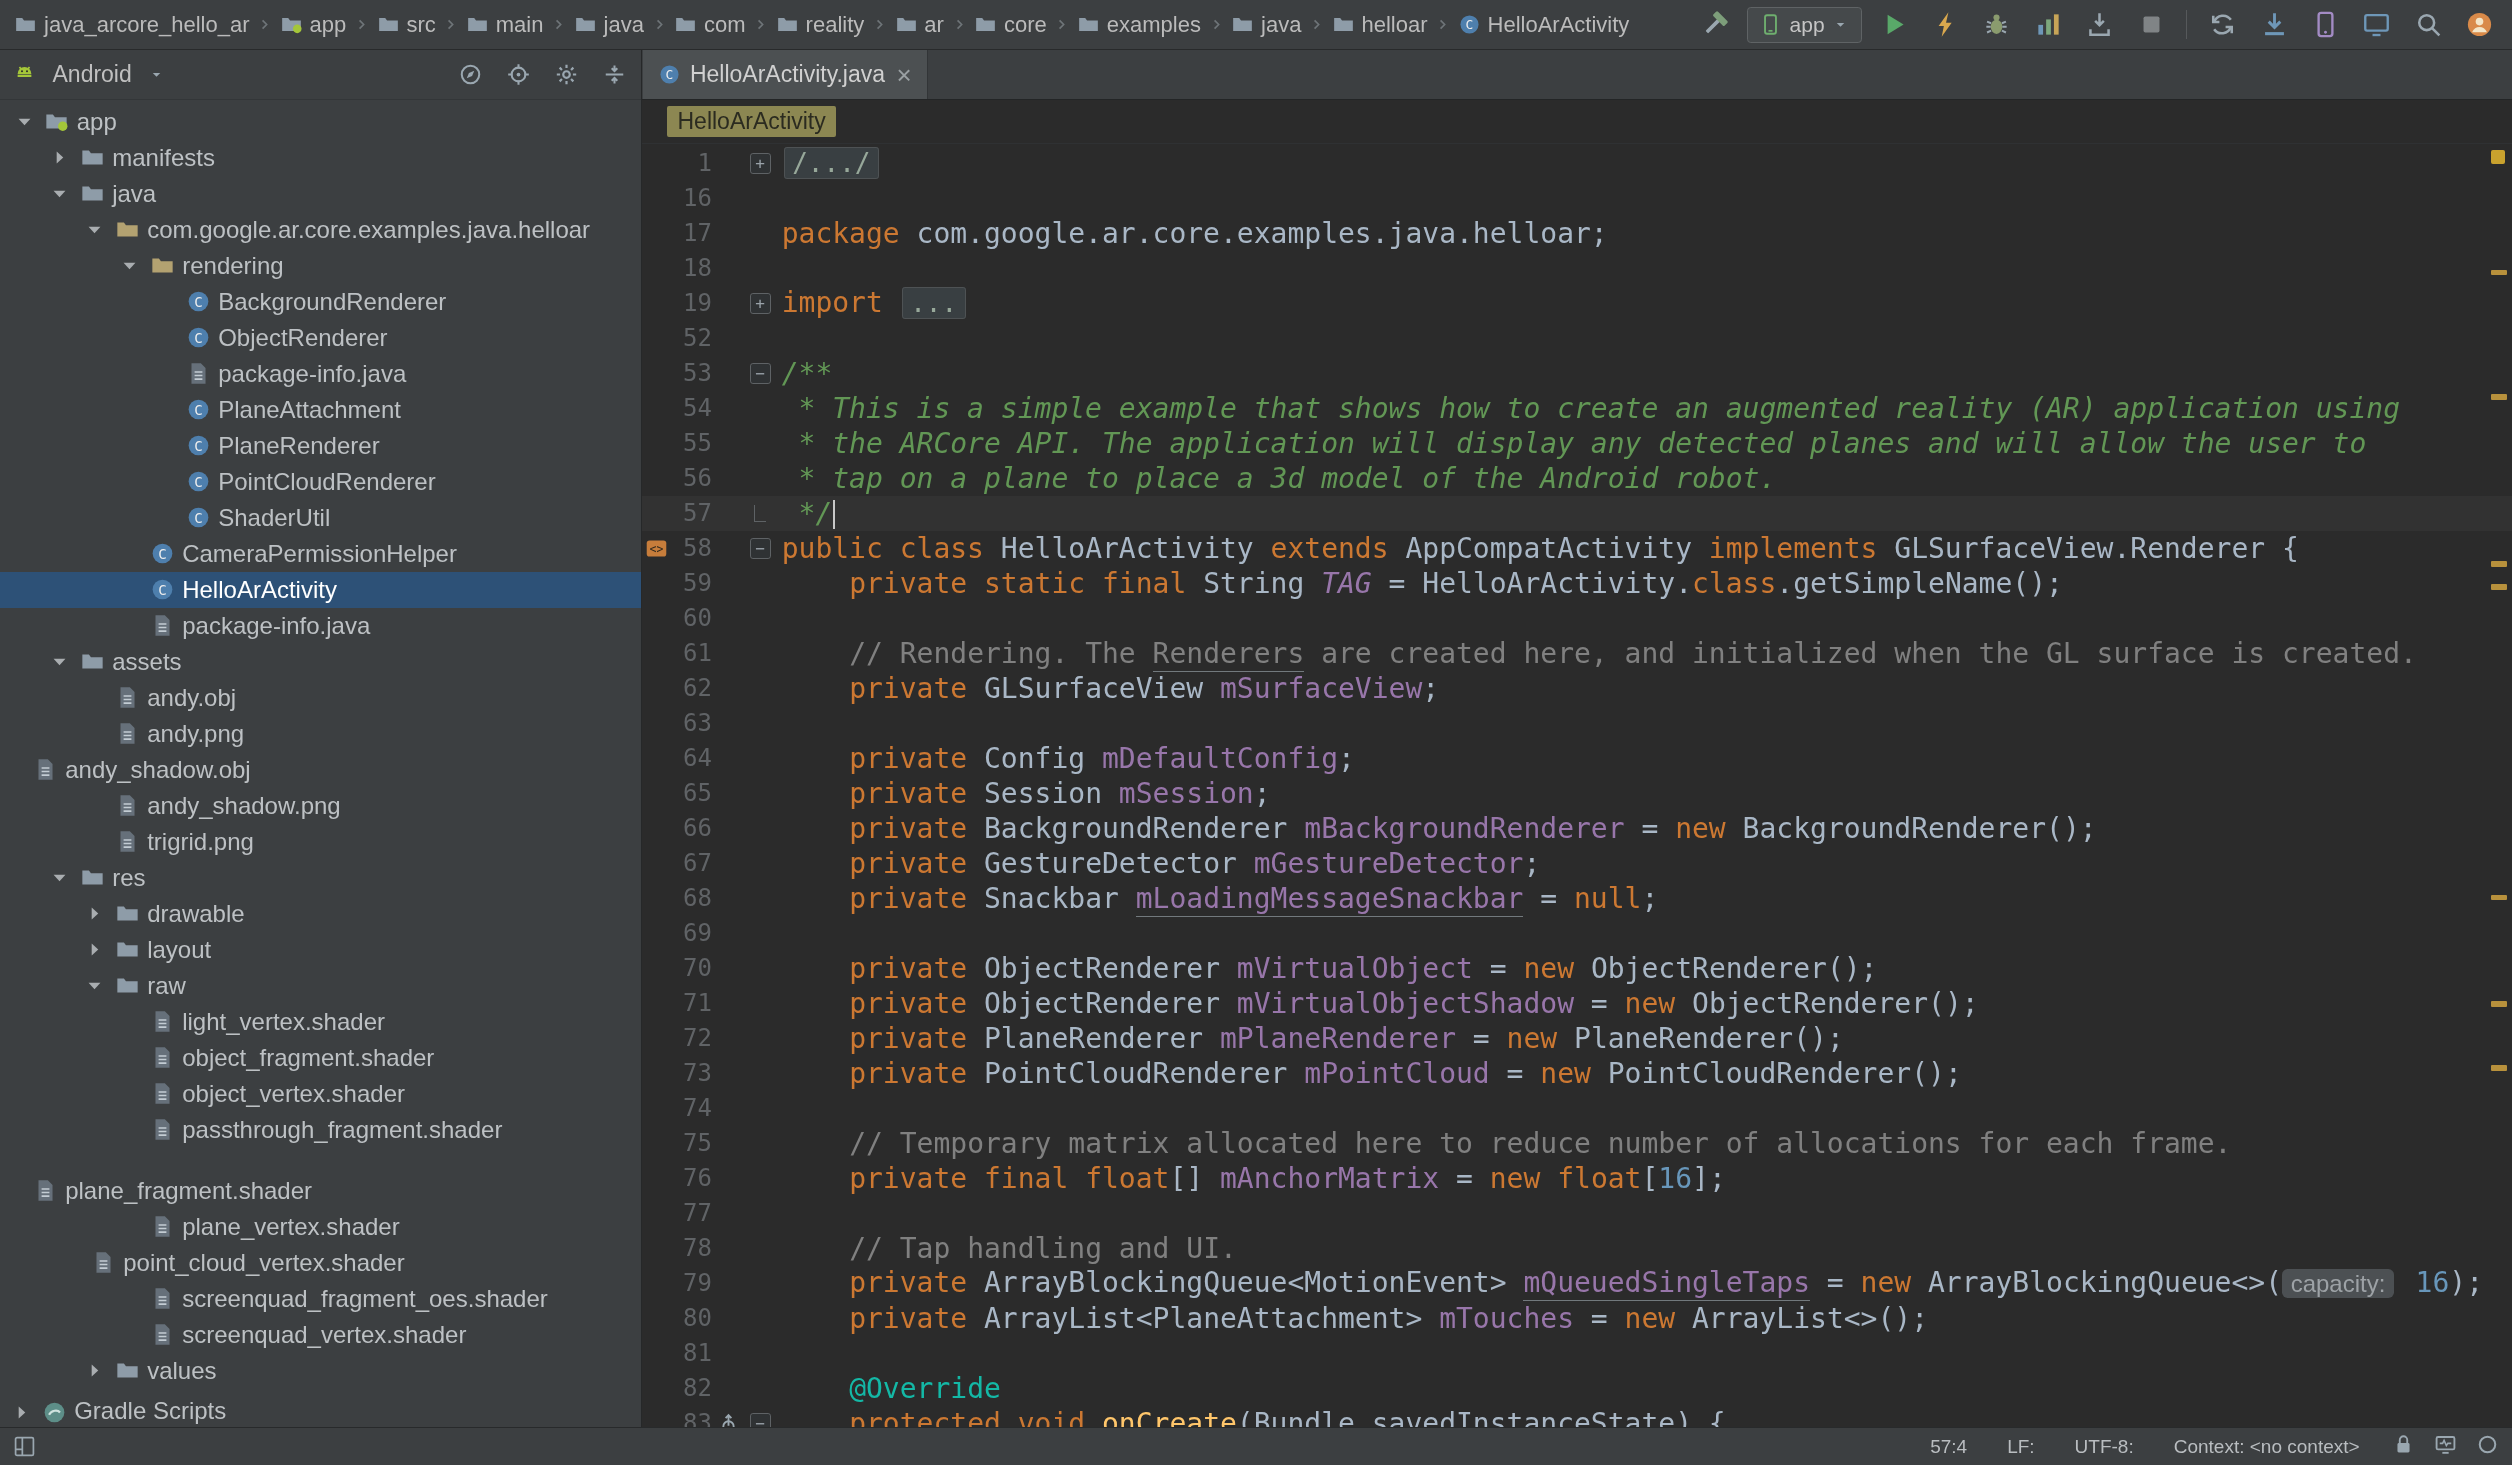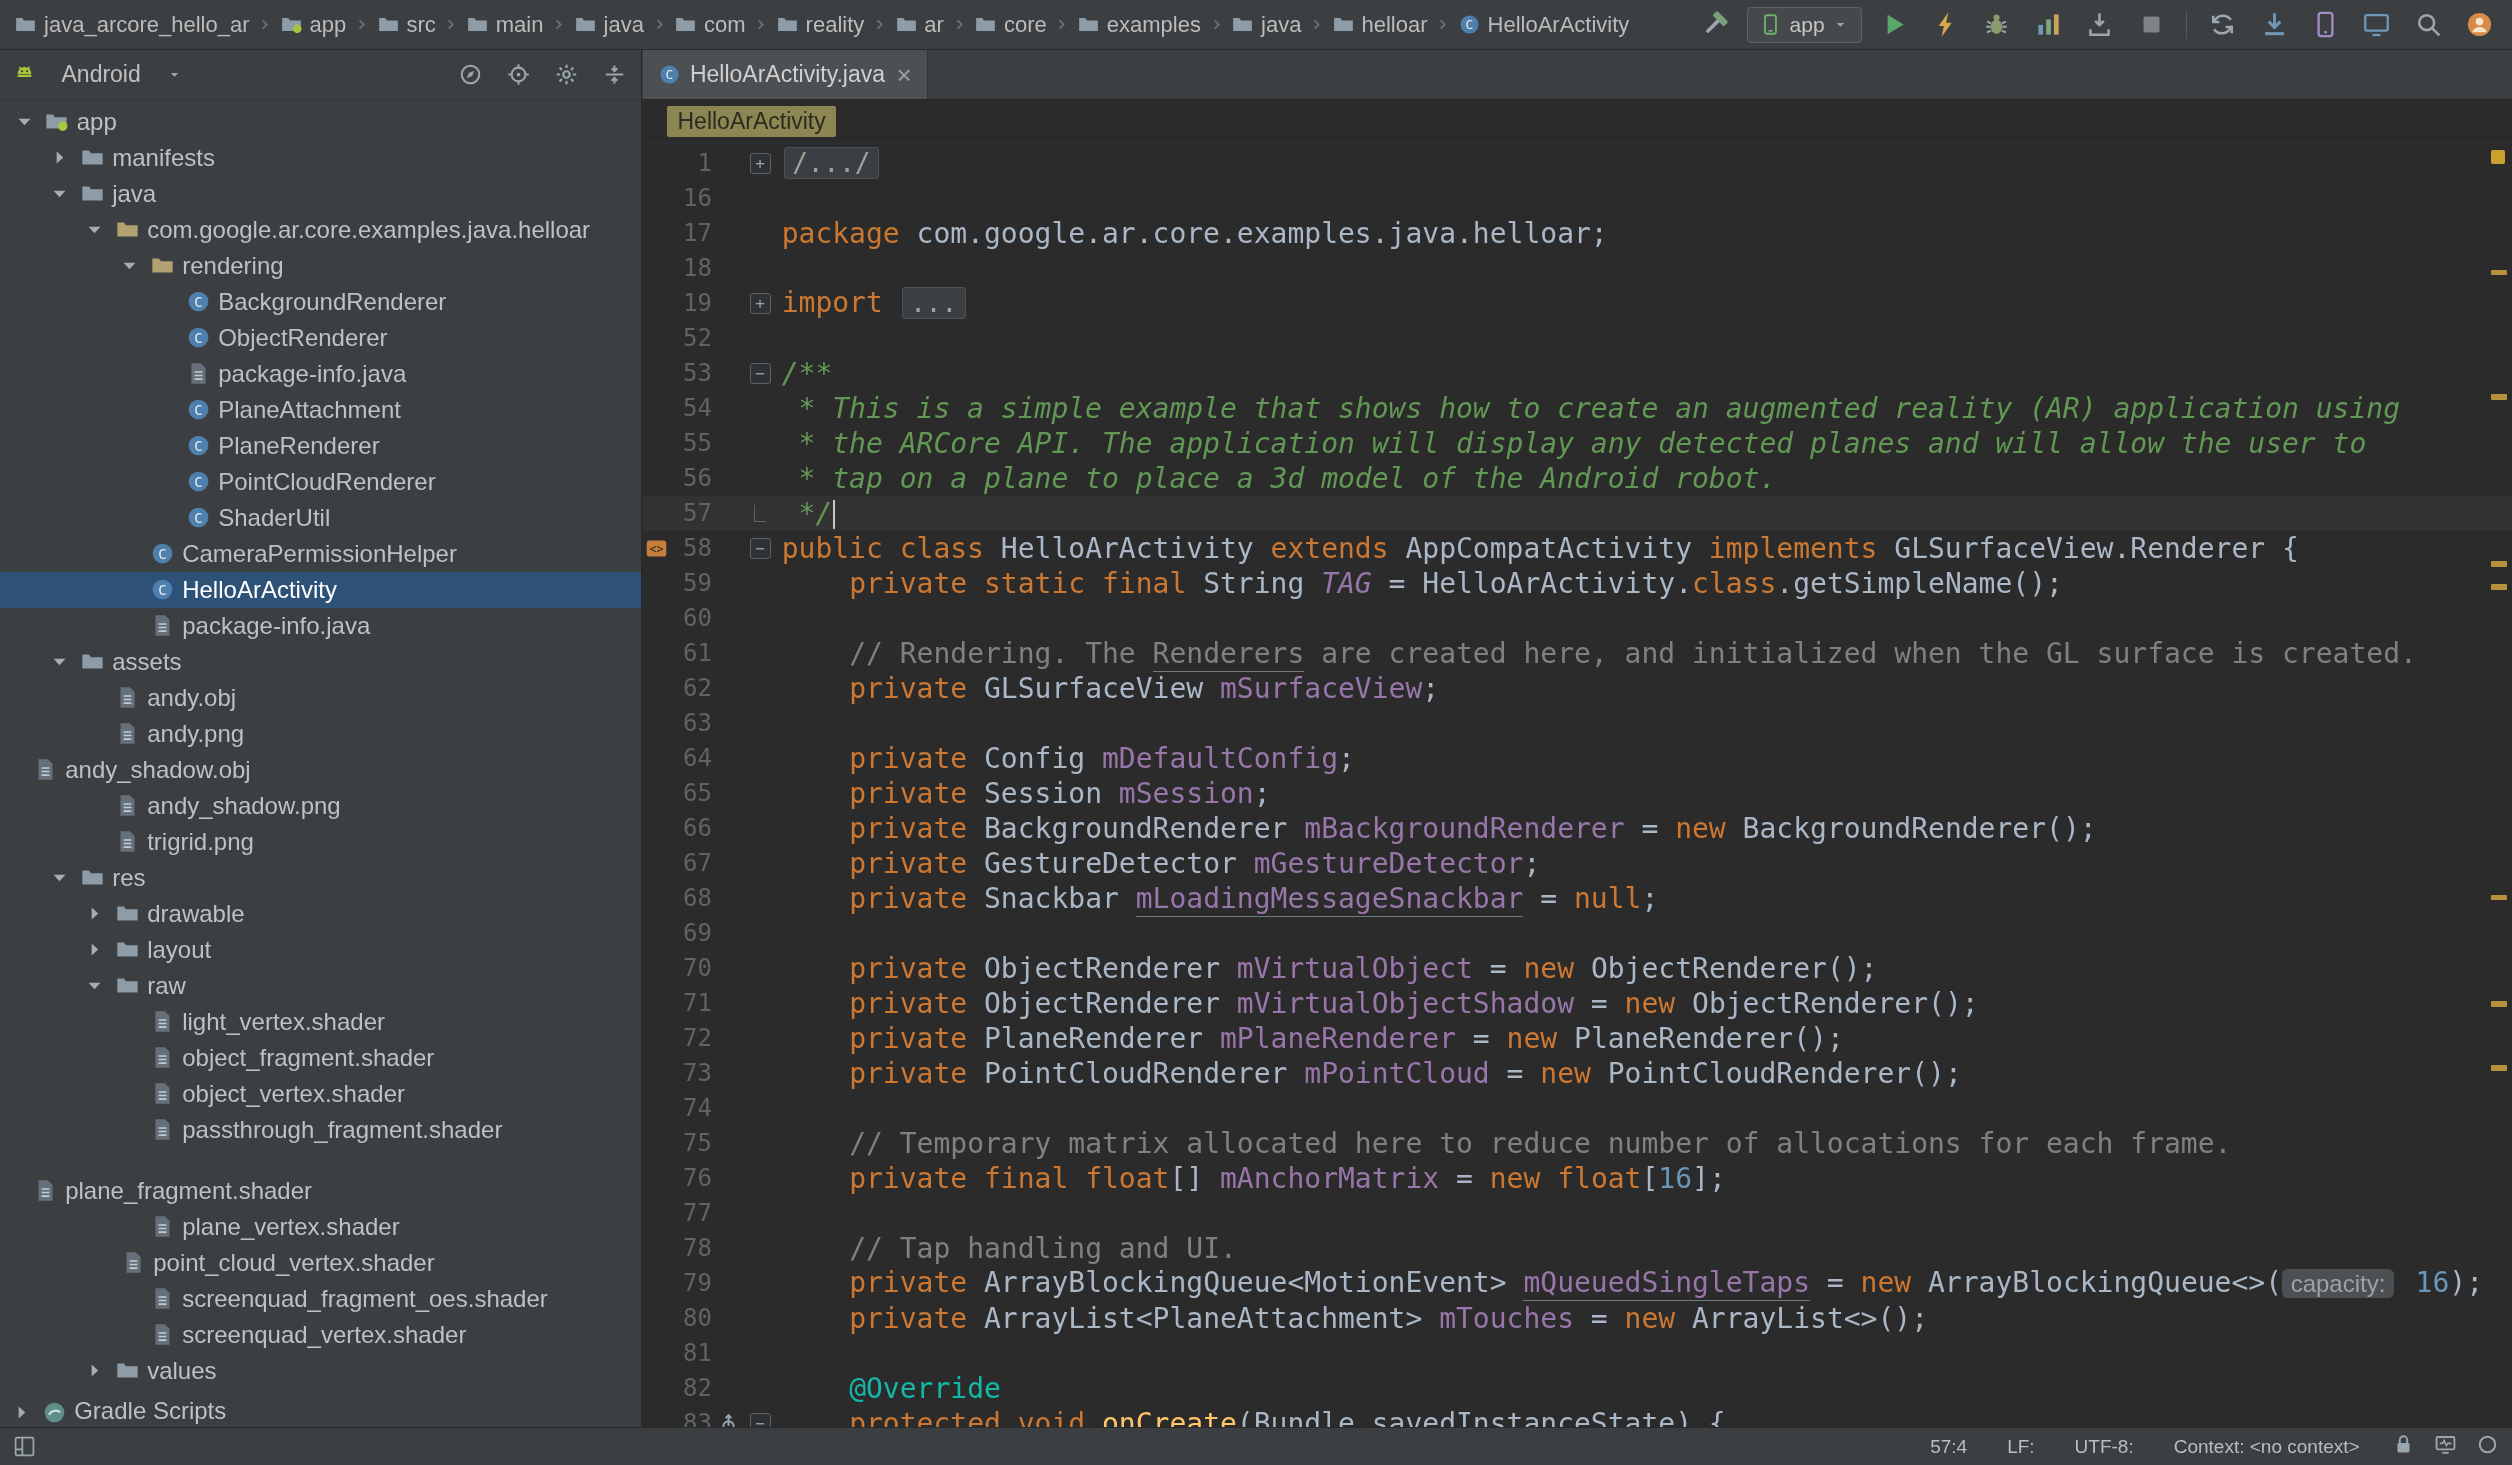--- a/index.html
+++ b/index.html
@@ -22,21 +22,21 @@
   .runchip{display:inline-flex;align-items:center;gap:7.6px;height:36px;padding:0 11.5px;border:1px solid #5f6365;border-radius:3.8px;background:#45494b;font-size:21px;color:#c5c5c5}
   .runchip .ic{width:23px;height:23px}
   .runchip .ic.caret{width:17px;height:17px}
 
   
   .main{flex:1;display:flex;min-height:0}
 
   
   .project{width:642px;flex:none;background:#3c3f41;border-right:1px solid #262829;display:flex;flex-direction:column;min-height:0}
   .pheader{height:50px;flex:none;display:flex;align-items:center;gap:8.6px;padding:0 11.5px;color:#c0c0c0;font-size:23px;border-bottom:1px solid #333638}
-  .pselector{display:inline-flex;align-items:center;gap:25px}
+  .pselector{display:inline-flex;align-items:center;gap:16px}
   .pheader .ic{width:25px;height:25px}
   .pheader .ic.caret{width:17px;height:17px}
   .pactions{margin-left:auto;display:flex;align-items:center;gap:17px}
   .ptree{flex:1;padding-top:3.8px;overflow:hidden;font-size:24px;color:#bdc1c4;white-space:nowrap}
   .trow{height:36px;display:flex;align-items:center;gap:7.6px}
   .trow .arrow{width:25px;height:25px;flex:none}
   .trow .ic{width:25px;height:25px}
   .trow.sel{background:#2d5177;color:#ffffff}
 
   
@@ -775,21 +775,21 @@
           <div class="trow" style="padding-left: 117px;">
             <span class="arrow"></span>
             <span class="ic ">
               <svg viewBox="0 0 16 16" xmlns="http://www.w3.org/2000/svg">
                 <path d="M3.5 1.5h6L12.5 4.5v10h-9z" fill="#66707a"></path>
                 <path d="M5.5 7h5M5.5 9.3h5M5.5 11.6h5" stroke="#c3ccd3" stroke-width="1"></path>
               </svg>
             </span>
             <span>plane_vertex.shader</span>
           </div>
-          <div class="trow" style="padding-left: 88px;">
+          <div class="trow" style="padding-left: 58px;">
             <span class="arrow"></span>
             <span class="ic ">
               <svg viewBox="0 0 16 16" xmlns="http://www.w3.org/2000/svg">
                 <path d="M3.5 1.5h6L12.5 4.5v10h-9z" fill="#66707a"></path>
                 <path d="M5.5 7h5M5.5 9.3h5M5.5 11.6h5" stroke="#c3ccd3" stroke-width="1"></path>
               </svg>
             </span>
             <span>point_cloud_vertex.shader</span>
           </div>
           <div class="trow" style="padding-left: 117px;">

